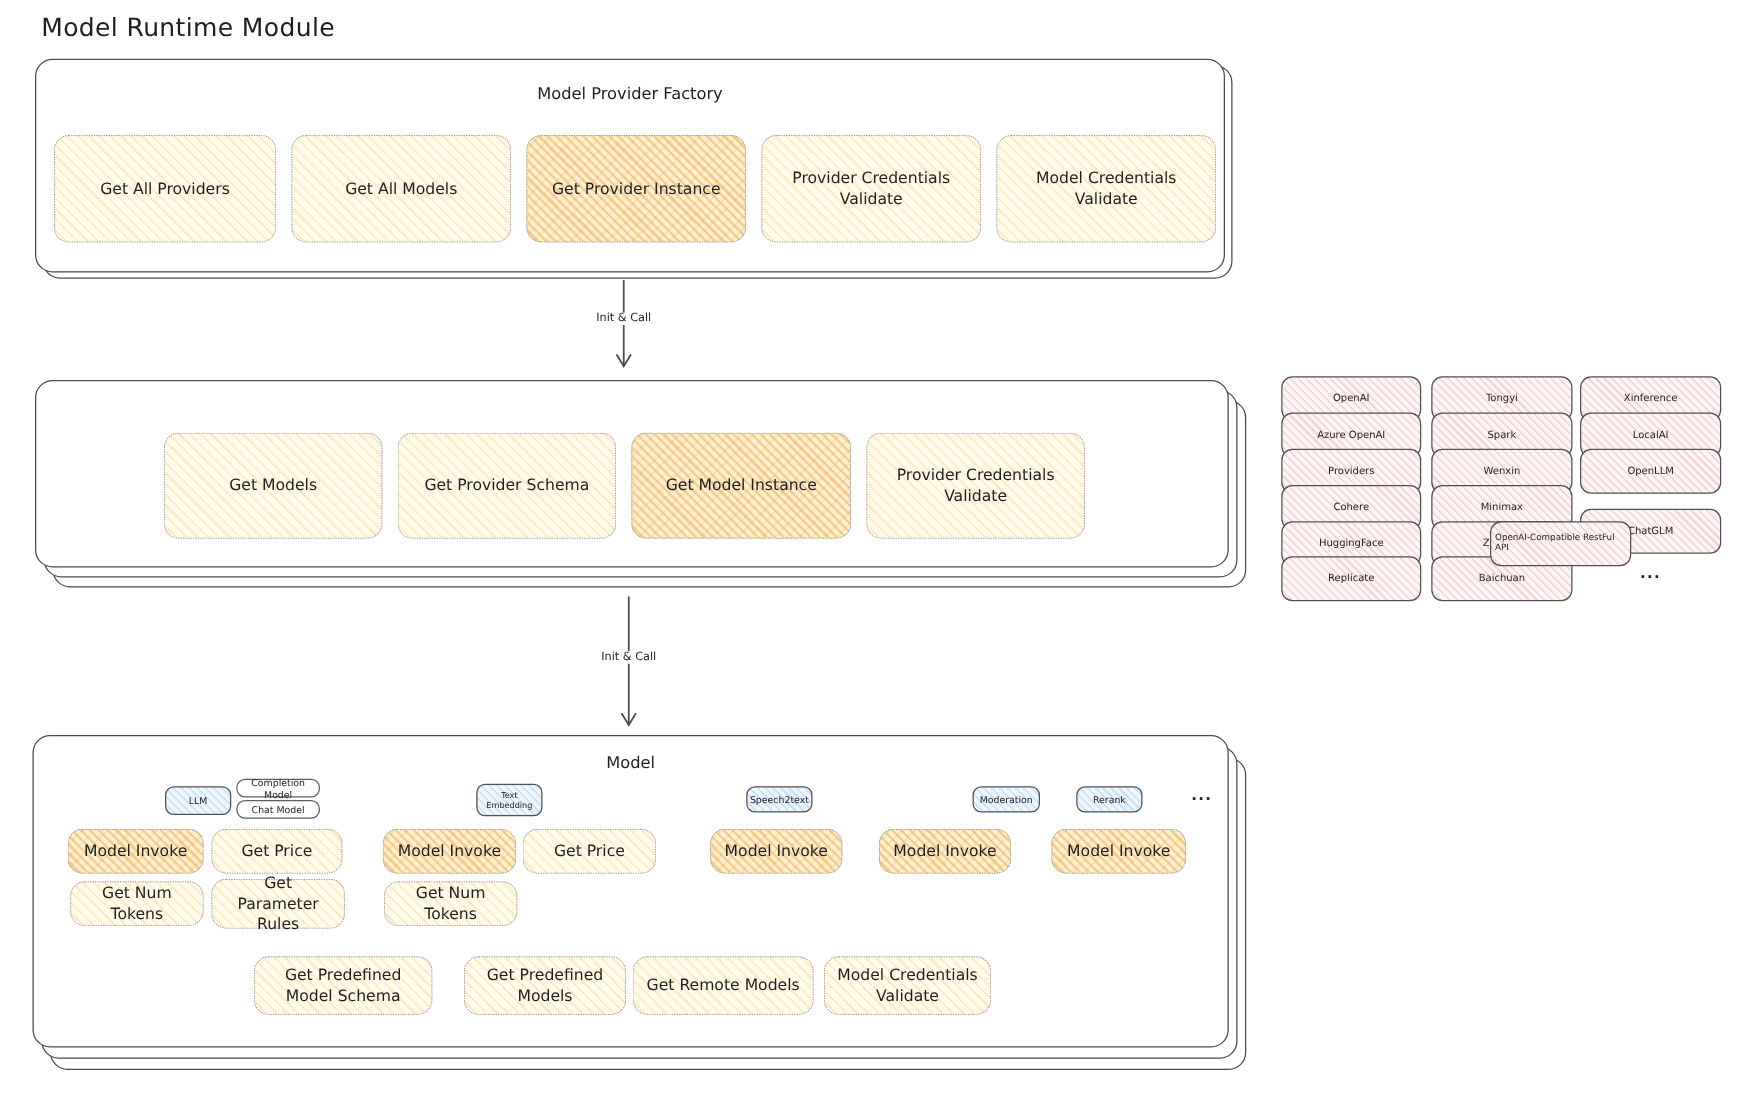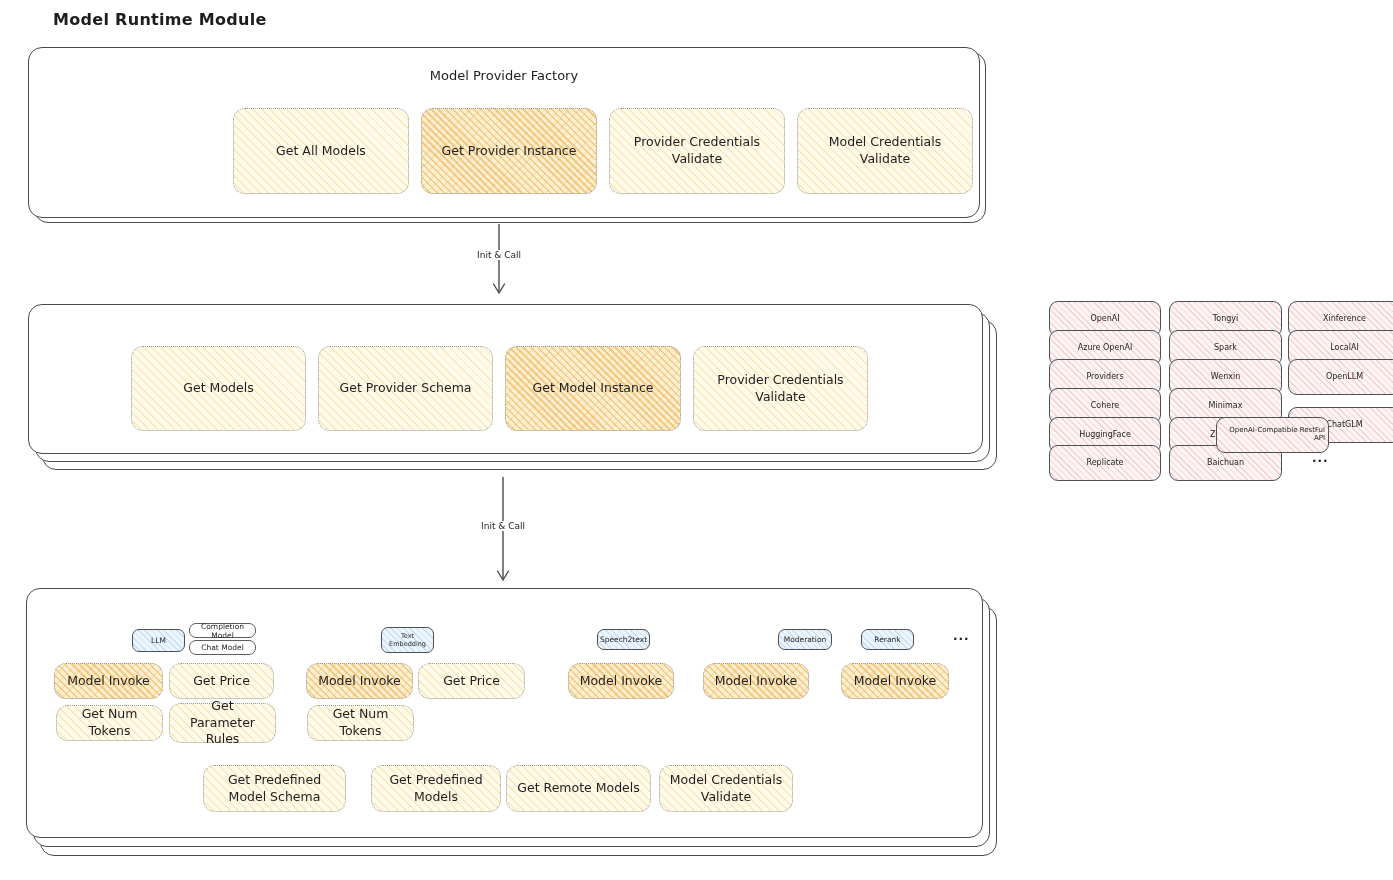--- a/index.html
+++ b/index.html
@@ -1,23 +1,22 @@
 <!DOCTYPE html>
 <html><head>
 <meta charset="utf-8">
 <style>
   html,body{margin:0;padding:0;background:#ffffff;}
   .canvas{
     position:relative;width:1393px;height:880px;background:#ffffff;
     font-family:"DejaVu Sans",sans-serif;color:#1e1e1e;overflow:hidden;
   }
   .main-title{
-    position:absolute;left:33px;top:10px;font-size:16px;font-weight:bold;
+    position:absolute;left:33px;top:10px;font-size:20px;font-weight:normal;
     letter-spacing:.3px;
-    margin-left:20px;
   }
   
   .bigbox,.stackLayer{
     position:absolute;background:#fff;border:1.5px solid #4a4a4a;border-radius:14px;
     box-sizing:border-box;
   }
   .stackLayer{background:#fff;}
   .boxtitle{
     position:absolute;left:0;right:0;text-align:center;font-size:13px;
   }
@@ -34,26 +33,25 @@
   }
   .fill-orange{
     background:
       repeating-linear-gradient(45deg, rgba(238,165,60,0.50) 0px, rgba(238,165,60,0.50) 1.8px, transparent 1.8px, transparent 5px),
       repeating-linear-gradient(-45deg, rgba(245,190,100,0.28) 0px, rgba(245,190,100,0.28) 1.5px, transparent 1.5px, transparent 7px),
       #fcf0d2;
   }
   
   .pill{
     position:absolute;box-sizing:border-box;border:1.4px solid #4d5156;border-radius:9px;
-    display:flex;align-items:center;justify-content:center;text-align:right;
+    display:flex;align-items:center;justify-content:center;text-align:left;
     font-size:8px;line-height:1.1;padding:17px 3px;
     background:
       repeating-linear-gradient(45deg, rgba(230,150,155,0.35) 0px, rgba(230,150,155,0.35) 1.2px, transparent 1.2px, transparent 4.5px),
       #fdf4f4;
-    margin-left: 24px;
   }
   .pill.small{font-size:7px;}
   
   .tab{
     position:absolute;box-sizing:border-box;border:1.3px solid #4d5156;border-radius:7px;
     display:flex;align-items:center;justify-content:center;text-align:center;
     font-size:7.5px;line-height:1.25;padding:1px 2px;
     background:
       repeating-linear-gradient(45deg, rgba(120,175,225,0.30) 0px, rgba(120,175,225,0.30) 1.2px, transparent 1.2px, transparent 4.5px),
       #edf5fc;
@@ -78,20 +76,21 @@
 </head>
 <body>
 
 <div class="canvas">
 
   <div class="main-title">Model Runtime Module</div>
 
   <div class="stackLayer" style="left:34px;top:52px;width:952px;height:171px;"></div>
   <div class="bigbox" style="left:28px;top:47px;width:952px;height:171px;">
     <div class="boxtitle" style="top:20px;">Model Provider Factory</div>
+    <div class="btn fill-yellow" style="left:14px;top:60px;width:178px;height:86px;">Get All Providers</div>
     <div class="btn fill-yellow" style="left:204px;top:60px;width:176px;height:86px;">Get All Models</div>
     <div class="btn fill-orange" style="left:392px;top:60px;width:176px;height:86px;">Get Provider Instance</div>
     <div class="btn fill-yellow" style="left:580px;top:60px;width:176px;height:86px;">Provider Credentials Validate</div>
     <div class="btn fill-yellow" style="left:768px;top:60px;width:176px;height:86px;">Model Credentials Validate</div>
   </div>
 
   <div class="arrow" style="left:491px;top:224px;height:72px;">
     <svg width="16" height="72" viewBox="0 0 16 72">
       <line x1="8" y1="0" x2="8" y2="68" stroke="#4a4a4a" stroke-width="1.4"></line>
       <polyline points="2.5,60 8,69 13.5,60" fill="none" stroke="#4a4a4a" stroke-width="1.4" stroke-linecap="round"></polyline>
@@ -135,20 +134,21 @@
     <svg width="16" height="106" viewBox="0 0 16 106">
       <line x1="8" y1="0" x2="8" y2="102" stroke="#4a4a4a" stroke-width="1.4"></line>
       <polyline points="2.5,94 8,103 13.5,94" fill="none" stroke="#4a4a4a" stroke-width="1.4" stroke-linecap="round"></polyline>
     </svg>
     <span class="arrow-label" style="top:44px;">Init &amp; Call</span>
   </div>
 
   <div class="stackLayer" style="left:40px;top:606px;width:957px;height:250px;"></div>
   <div class="stackLayer" style="left:33px;top:597px;width:957px;height:250px;"></div>
   <div class="bigbox" style="left:26px;top:588px;width:957px;height:250px;">
+    <div class="boxtitle" style="top:14px;">Model</div>
 
     <div class="tab" style="left:105px;top:40px;width:53px;height:23px;">LLM</div>
     <div class="chip" style="left:162px;top:34px;width:67px;height:15px;">Completion Model</div>
     <div class="chip" style="left:162px;top:51px;width:67px;height:15px;">Chat Model</div>
     <div class="tab tiny" style="left:354px;top:38px;width:53px;height:26px;">Text Embedding</div>
     <div class="tab" style="left:570px;top:40px;width:53px;height:21px;">Speech2text</div>
     <div class="tab" style="left:703px;top:40px;width:54px;height:21px;margin-left:48px;">Moderation</div>
     <div class="tab" style="left:834px;top:40px;width:53px;height:21px;">Rerank</div>
     <div class="ellipsis" style="left:926px;top:40px;">...</div>
 

